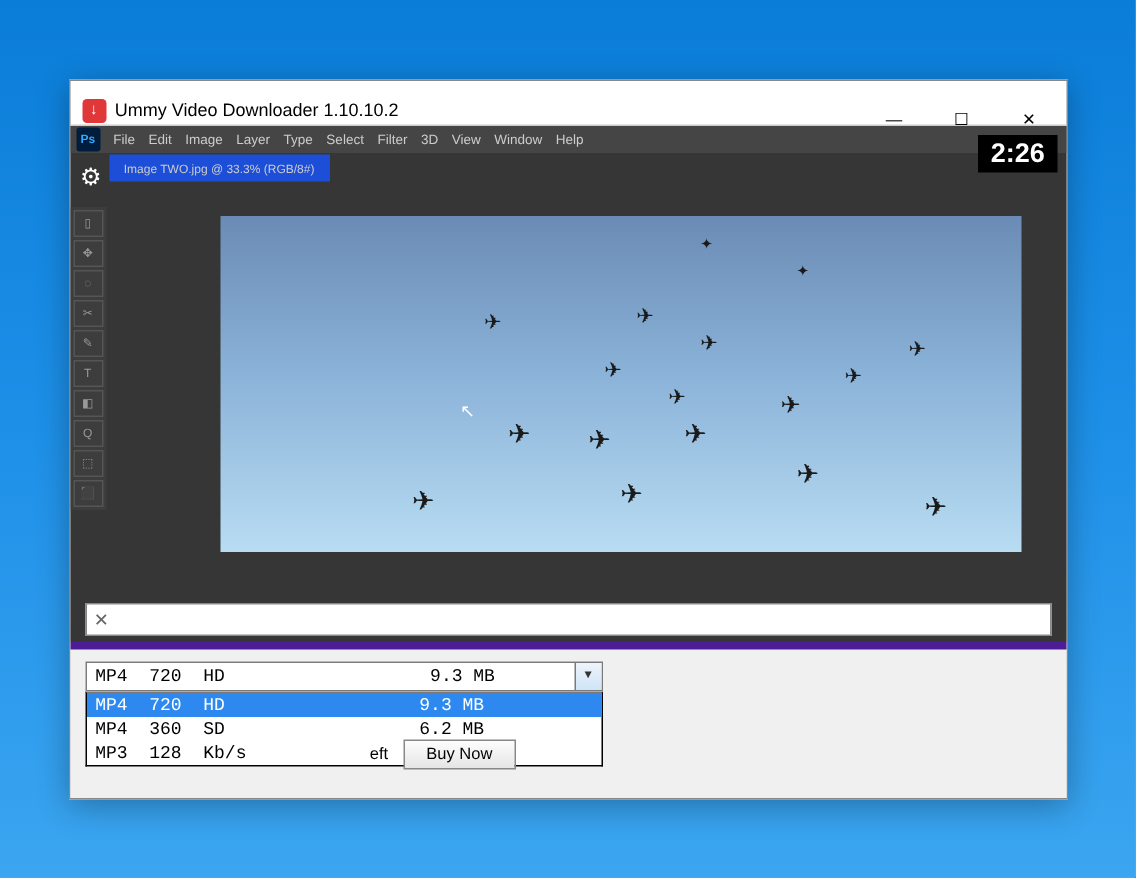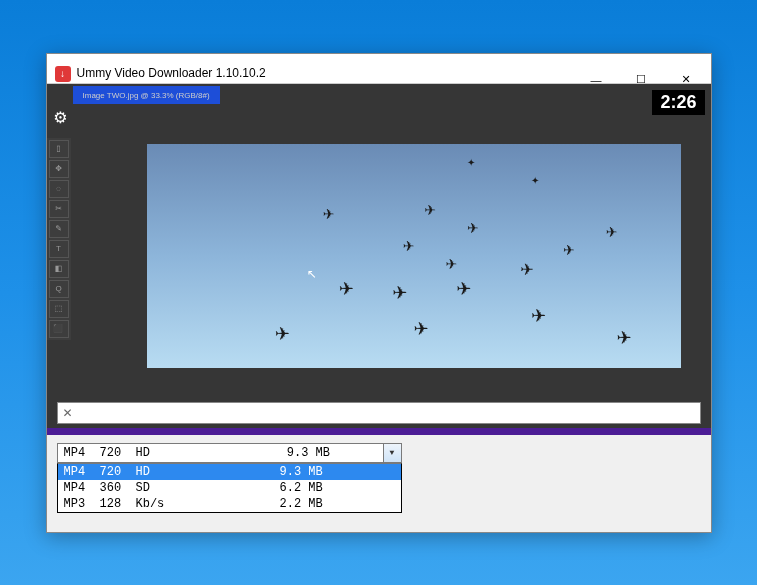--- a/index.html
+++ b/index.html
@@ -69,21 +69,21 @@
 }
 .url-bar {
   position: absolute; left: 10px; right: 10px; bottom: 4px; height: 22px;
   background: #fff; border: 1px solid #888; display: flex; align-items: center;
   z-index: 5;
 }
 .url-bar input { flex: 1; border: none; outline: none; font-size: 11px; padding: 0 4px; font-family: inherit; }
 .url-clear { width: 20px; text-align: center; cursor: pointer; color: #666; font-size: 12px; }
 
 .bottom {
-  height: 104px; background: #f0f0f0; border-top: 7px solid #4c1d95;
+  height: 104px; background: #f0f0f0; border-top: 5px solid #4c1d95;
   position: relative; padding: 8px 10px;
 }
 .format-select {
   position: absolute; left: 10px; top: 8px; width: 345px;
 }
 .select-visible {
   height: 20px; border: 1px solid #7a7a7a; background: #fff;
   display: flex; font-family: "Courier New", monospace; font-size: 12px;
   align-items: center; cursor: pointer;
 }
@@ -119,20 +119,34 @@
     <div class="app-icon"></div>
     <div class="title">Ummy Video Downloader 1.10.10.2</div>
     <div class="win-controls">
       <div class="win-btn">—</div>
       <div class="win-btn">☐</div>
       <div class="win-btn close">✕</div>
     </div>
   </div>
 
   <div class="preview">
+    <div class="ps-menubar">
+      <div class="ps-logo">Ps</div>
+      <span>File</span>
+      <span>Edit</span>
+      <span>Image</span>
+      <span>Layer</span>
+      <span>Type</span>
+      <span>Select</span>
+      <span>Filter</span>
+      <span>3D</span>
+      <span>View</span>
+      <span>Window</span>
+      <span>Help</span>
+    </div>
     <div class="ps-tab">Image TWO.jpg @ 33.3% (RGB/8#)</div>
     <div class="ps-toolbar">
       <div class="ps-tool">▯</div>
       <div class="ps-tool">✥</div>
       <div class="ps-tool">◌</div>
       <div class="ps-tool">✂</div>
       <div class="ps-tool">✎</div>
       <div class="ps-tool">T</div>
       <div class="ps-tool">◧</div>
       <div class="ps-tool">Q</div>
@@ -177,14 +191,18 @@
         <div class="select-arrow">▼</div>
       </div>
       <div class="dropdown" id="dropdown">
           <div class="opt selected">MP4  720  HD                  9.3 MB</div>
           <div class="opt">MP4  360  SD                  6.2 MB</div>
           <div class="opt">MP3  128  Kb/s                2.2 MB</div>
         </div>
     </div>
 
 
+    <div class="trial-row">
+      <span>eft</span>
+      <button class="buy-btn">Buy Now</button>
+    </div>
   </div>
 </div>
 
 </body></html>

